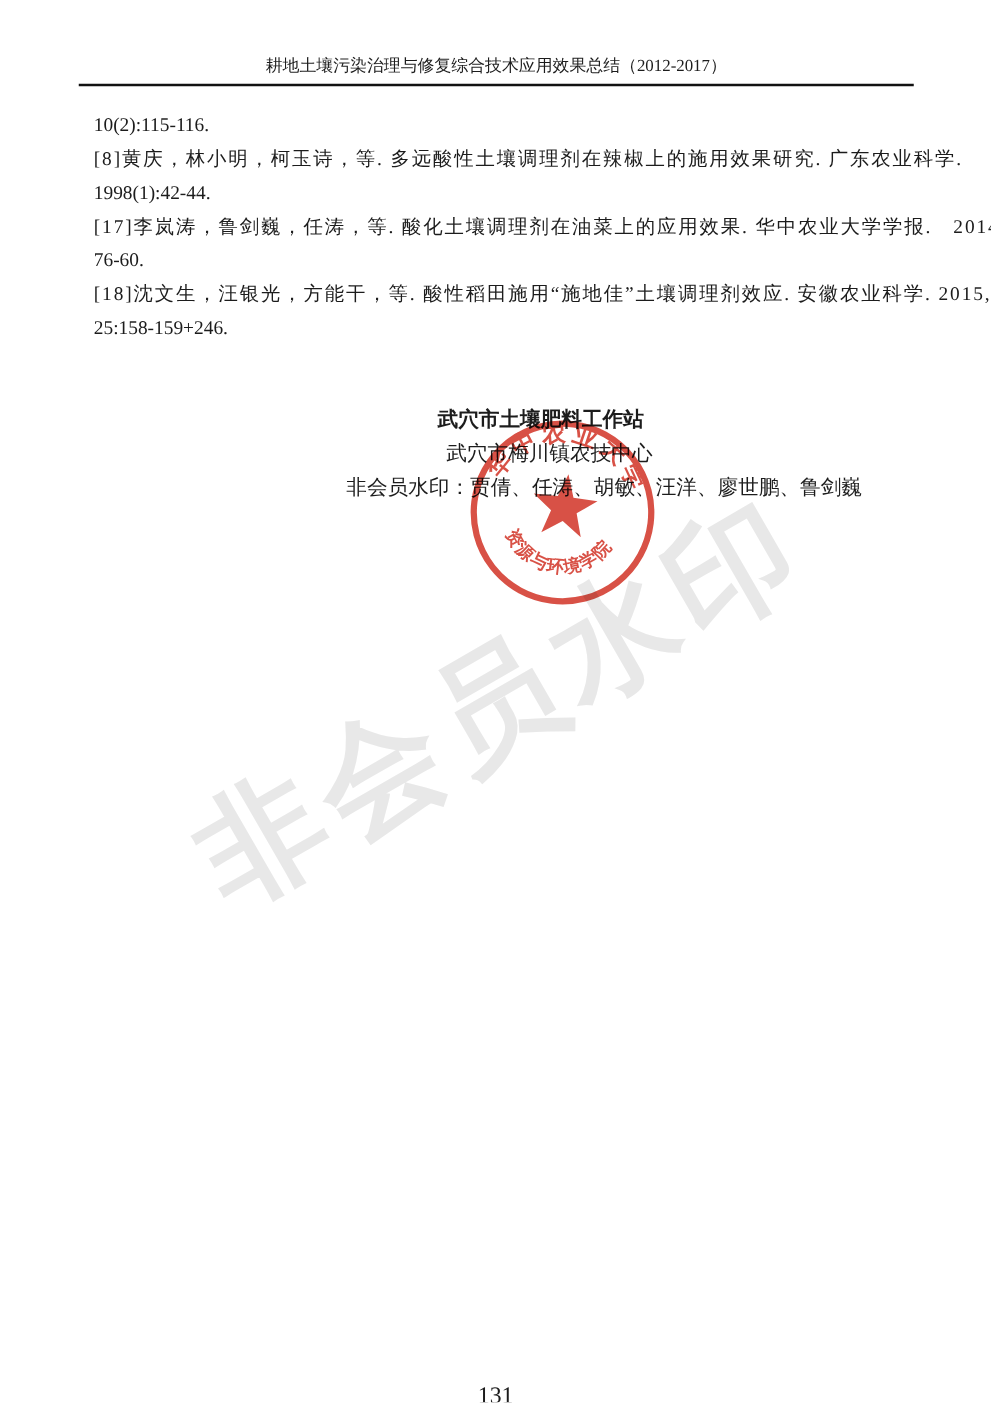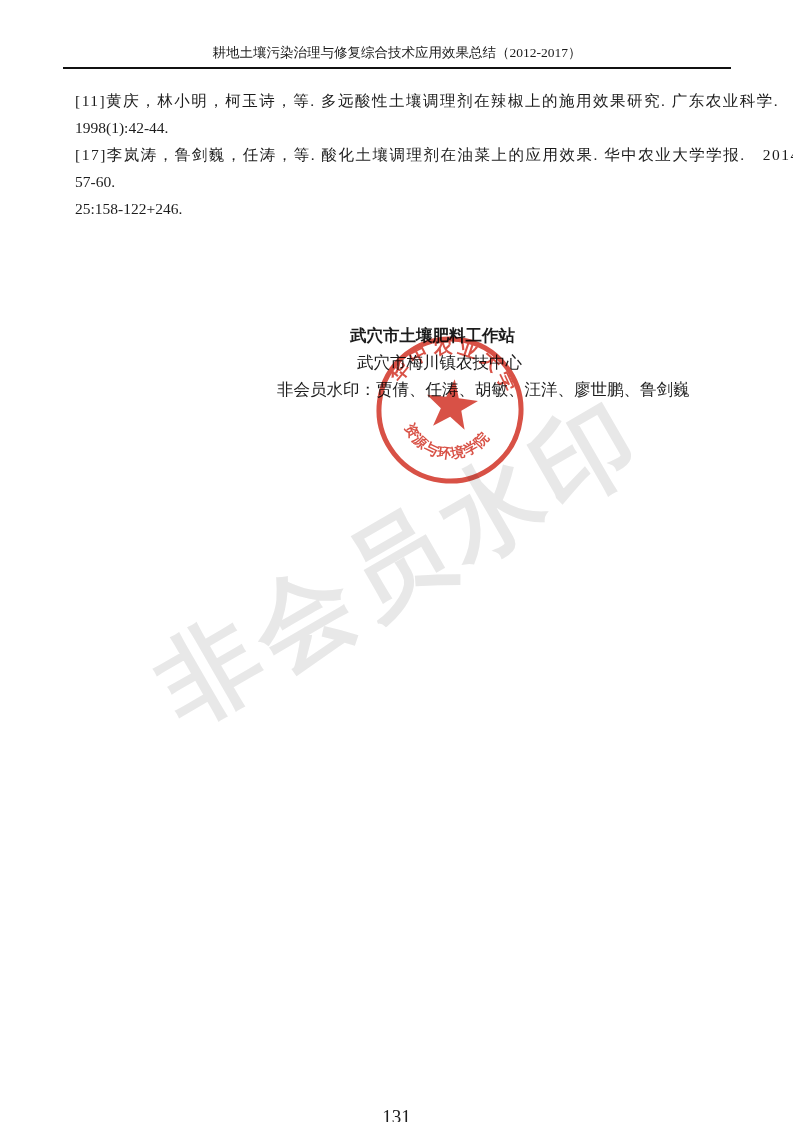--- a/index.html
+++ b/index.html
@@ -94,25 +94,27 @@
 
   <div class="watermark">非会员水印</div>
 
   <div class="content">
 
     <div class="header">
       <span>耕地土壤污染治理与修复综合技术应用效果总结（2012-2017）</span>
     </div>
 
     <div class="references">
-      <div class="ref-line justified">[11]黄庆，林小明，柯玉诗，等. 多远酸性土壤调理剂在辣椒上的施用效果研究. 广东农业科学.</div>
+      <div class="ref-line">10(2):115-116.</div>
+      <div class="ref-line justified">[8]黄庆，林小明，柯玉诗，等. 多远酸性土壤调理剂在辣椒上的施用效果研究. 广东农业科学.</div>
       <div class="ref-line">1998(1):42-44.</div>
       <div class="ref-line justified">[17]李岚涛，鲁剑巍，任涛，等. 酸化土壤调理剂在油菜上的应用效果. 华中农业大学学报.　2014, 5:</div>
-      <div class="ref-line">57-60.</div>
-      <div class="ref-line">25:158-122+246.</div>
+      <div class="ref-line">76-60.</div>
+      <div class="ref-line justified">[18]沈文生，汪银光，方能干，等. 酸性稻田施用“施地佳”土壤调理剂效应. 安徽农业科学. 2015,</div>
+      <div class="ref-line">25:158-159+246.</div>
     </div>
 
     <div class="completion">
       <div class="comp-line indent-1">武穴市土壤肥料工作站</div>
       <div class="comp-line indent-2">武穴市梅川镇农技中心</div>
       <div class="comp-line">非会员水印：贾倩、任涛、胡敏、汪洋、廖世鹏、鲁剑巍</div>
     </div>
 
     <div class="page-number">131</div>
 

